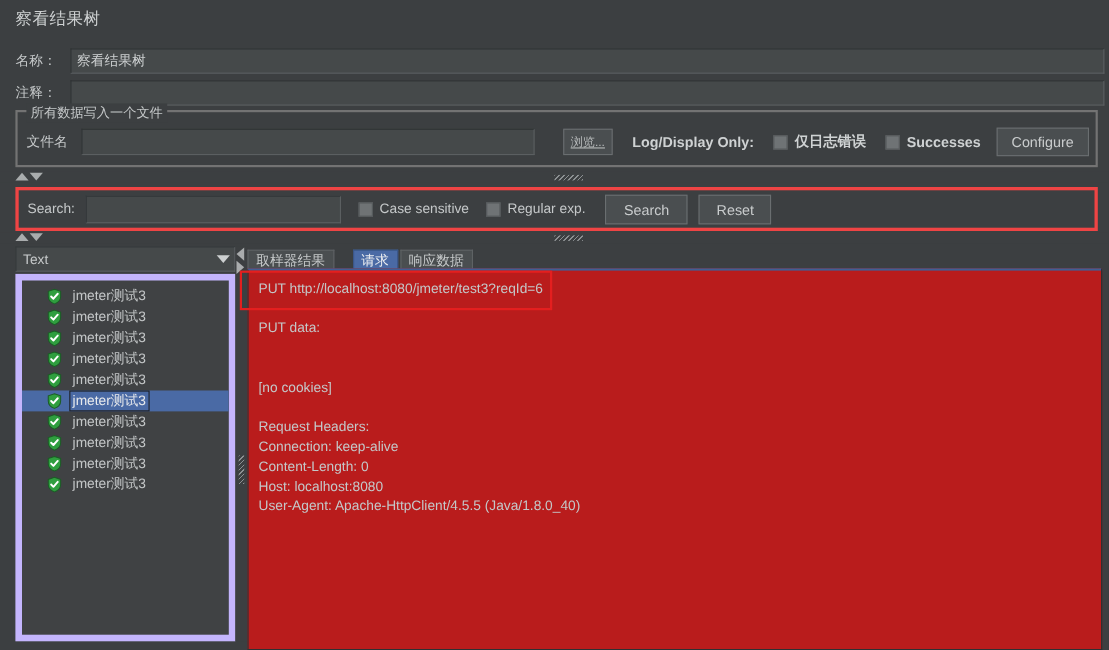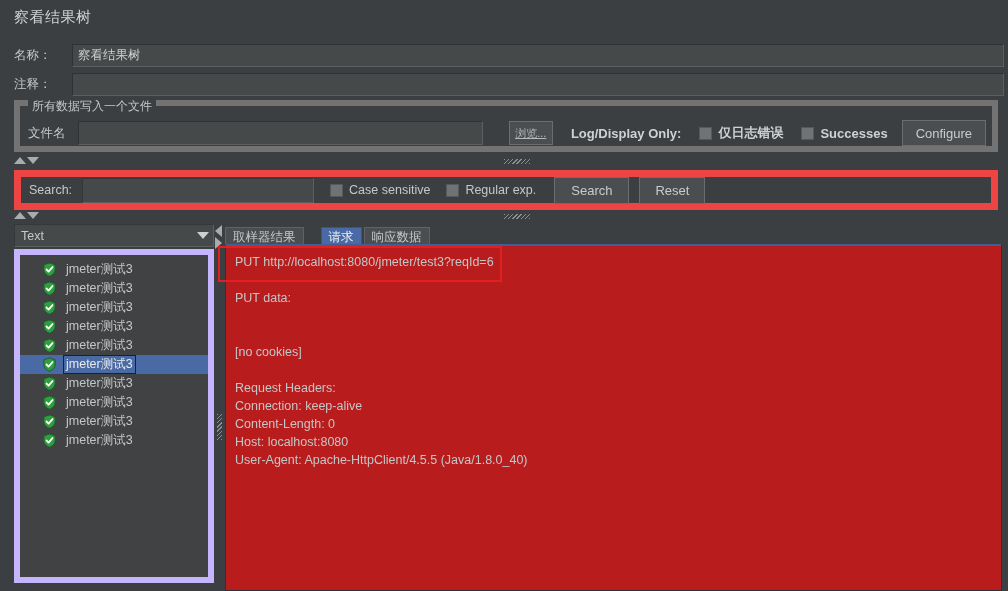--- a/index.html
+++ b/index.html
@@ -22,21 +22,21 @@
   .title-bar {
     position: absolute; left: 14px; top: 8px;
     font-size: 15px; color: #cfd2d3;
     letter-spacing: .5px;
   }
 
   
   .field-row {
     position: absolute; left: 14px; right: 4px;
     height: 24px;
-    display: flex; align-items: center; gap: 8px;
+    display: flex; align-items: center;
   }
   .field-row.name { top: 43px; }
   .field-row.comment { top: 72px; }
 
   .field-label {
     font-size: 12.5px; color: #c5c8c9;
     width: 50px; flex: 0 0 auto;
   }
   .text-input {
     flex: 1 1 auto;
@@ -50,21 +50,21 @@
     padding: 0 5px;
     line-height: 21px;
     outline: none;
     font-family: "Liberation Sans", sans-serif;
   }
 
   
   .groupbox {
     position: absolute; left: 14px; top: 100px; right: 10px;
     height: 52px;
-    border: 6px solid #737373;
+    border: 2px solid #737373;
   }
   .groupbox-title {
     position: absolute; left: 8px; top: -8px;
     background: #3c3f41;
     padding: 0 4px;
     font-size: 12px; color: #c5c8c9;
   }
   .groupbox-inner {
     position: absolute; left: 0; right: 0; top: 10px;
     height: 34px;
@@ -121,21 +121,21 @@
   .grip-dots {
     position: absolute; left: 50%; top: 3px;
     width: 26px; height: 5px;
     background-image: repeating-linear-gradient(135deg, #8c9092 0 1px, transparent 1px 3px);
   }
 
   
   .search-panel {
     position: absolute; left: 14px; right: 10px; top: 170px;
     height: 40px;
-    border: 7px solid #ef4444;
+    border: 3px solid #ef4444;
     display: flex; align-items: center;
     padding: 0 8px;
   }
   .search-label { font-size: 12.5px; color: #c5c8c9; margin-right: 10px; }
   .search-input {
     width: 232px; height: 25px;
     background: #45494a;
     border: 1px solid #5b5f61;
     border-top-color: #34383a; border-left-color: #34383a;
     color: #cdd0d1; font-size: 12.5px; padding: 0 5px; outline: none;

